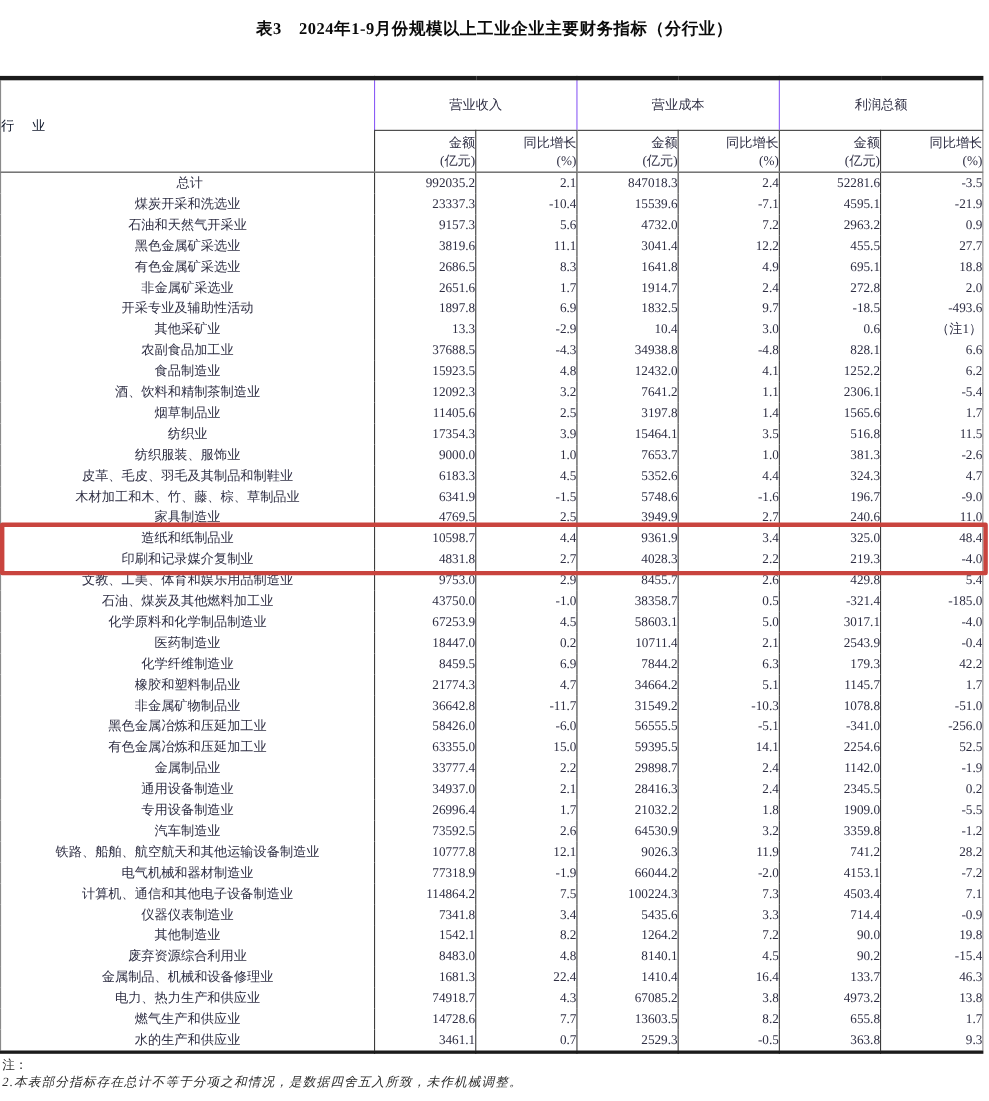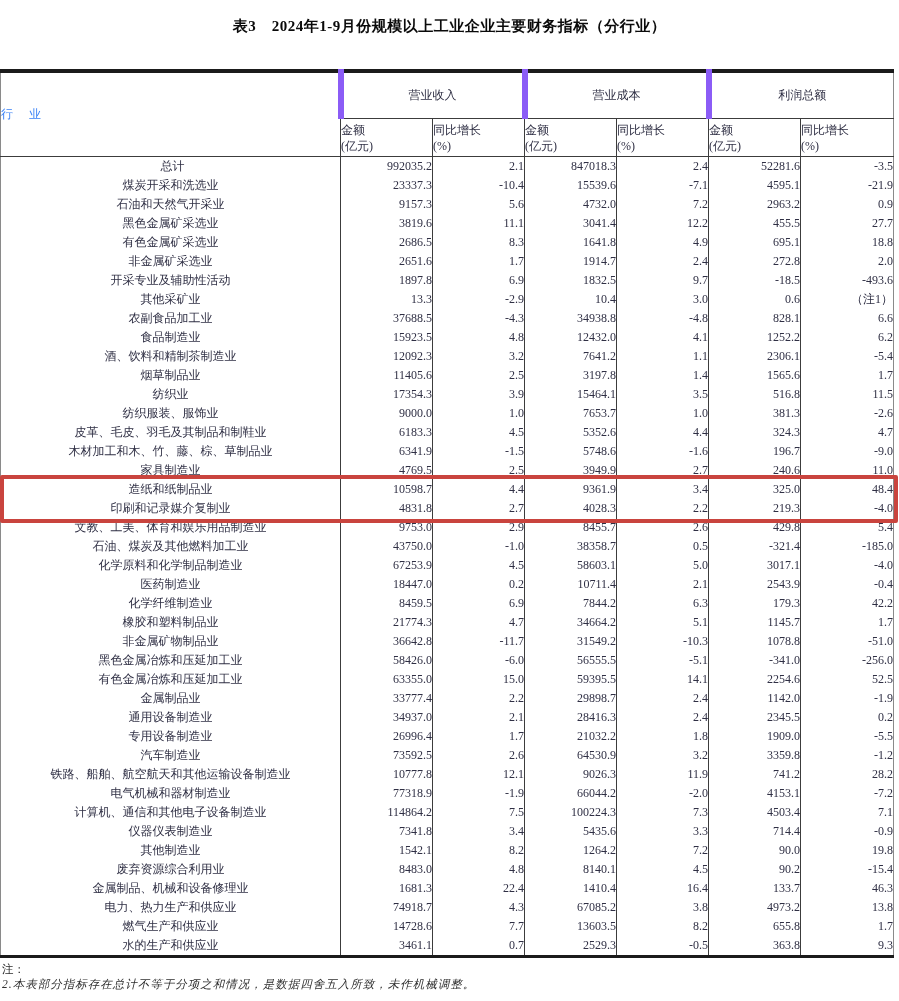--- a/index.html
+++ b/index.html
@@ -26,29 +26,29 @@
     border-right: 1px solid #8a8a8a;
   }
   table.fin th, table.fin td {
     margin: 0; padding: 0; font-weight: normal;
     font-size: 12px; overflow: hidden; white-space: nowrap;
   }
   
   th.industry-h {
     border-bottom: 1px solid #3c3c3c;
     font-size: 13px; text-align: left; padding-left: 110px;
-    letter-spacing: 2px; color: #3b82f6;
+    letter-spacing: 2px; color: #0f172a;
   }
   th.group {
-    border-left: 6px solid #8b5cf6; border-bottom: 1px solid #3c3c3c;
+    border-left: 1px solid #8b5cf6; border-bottom: 1px solid #3c3c3c;
     height: 45px; text-align: center; font-size: 13px; color: #2f2f44;
   }
   th.sub {
     border-left: 1px solid #3c3c3c; border-bottom: 1px solid #3c3c3c;
-    height: 37px; text-align: left; line-height: 16px; color: #2f2f44;
+    height: 37px; text-align: right; line-height: 16px; color: #2f2f44;
   }
   th.sub .l1, th.sub .l2 { display: block; }
 
   
   td.ind { padding-left: 20px; text-align: center; height: 19px; }
   td.ind.total { padding-left: 4px; }
   td.num {
     border-left: 1px solid #3c3c3c; text-align: right; padding-right: 20px;
     height: 19px;
   }

